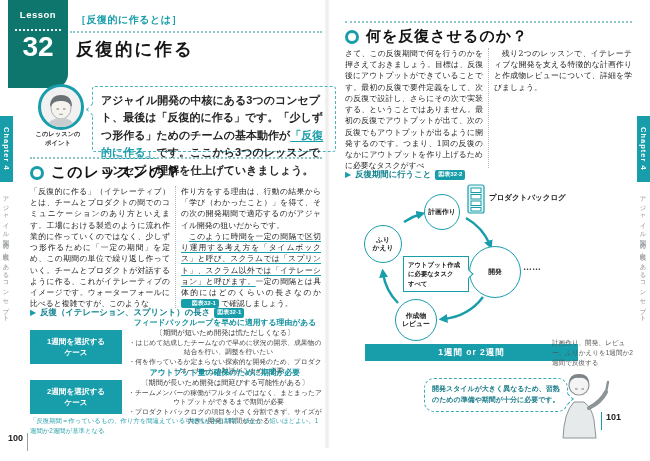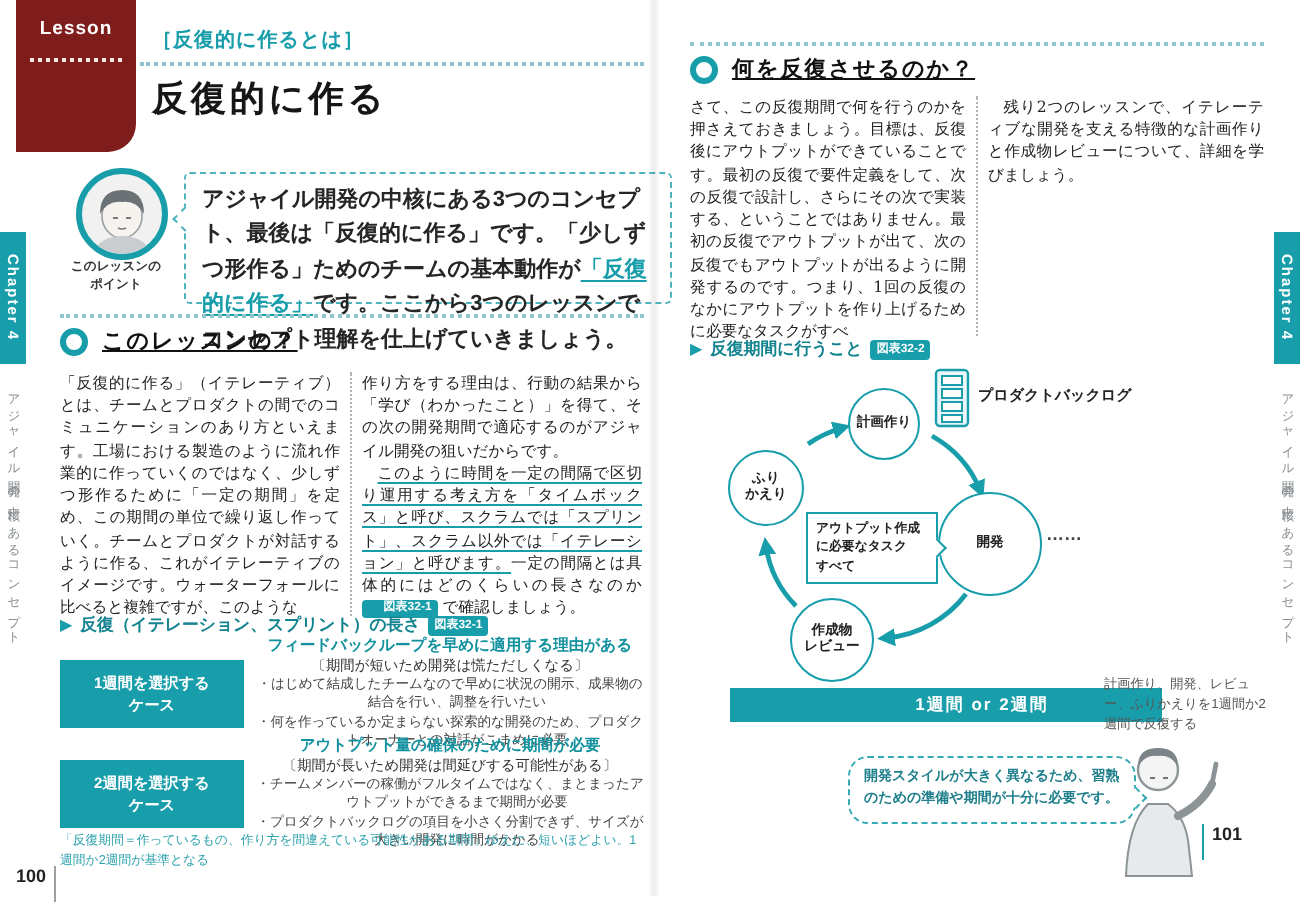--- a/index.html
+++ b/index.html
@@ -20,21 +20,21 @@
     writing-mode:vertical-rl;text-orientation:mixed;font-size:7.5px;font-weight:bold;
     display:flex;align-items:center;justify-content:center;letter-spacing:1px;}
   .tab-left{left:0;top:116px;}
   .tab-right{left:637px;top:116px;}
   .edge-caption{writing-mode:vertical-rl;text-orientation:mixed;font-size:6.3px;color:#8a8f92;
     height:150px;letter-spacing:1.5px;}
   .edge-cap-left{left:1px;top:192px;}
   .edge-cap-right{left:638px;top:192px;}
 
   
-  .lesson-box{left:8px;top:0;width:60px;height:76px;background:#7f1d1d;
+  .lesson-box{left:8px;top:0;width:60px;height:88px;background:#0f766e;
     border-radius:0 0 14px 0;color:#fff;}
   .lesson-label{position:absolute;top:9px;left:0;width:100%;text-align:center;
     font-size:9.5px;font-weight:bold;letter-spacing:0.5px;}
   .lesson-dots{position:absolute;top:29px;left:7px;right:7px;border-top:2px dotted rgba(255,255,255,0.9);}
   .lesson-number{position:absolute;top:33px;left:0;width:100%;text-align:center;
     font-size:28px;font-weight:bold;line-height:1;}
   .kicker{left:76px;top:13px;color:#189daa;font-size:10px;font-weight:bold;letter-spacing:0.5px;}
   .header-dots{left:70px;top:31px;width:252px;border-top:2px dotted #9fcdd3;}
   .page-title{left:76px;top:37px;font-size:17.5px;font-weight:bold;color:#161616;letter-spacing:2px;}
 
@@ -47,21 +47,21 @@
   .speech-box{left:92px;top:86px;width:226px;height:54px;border:1.5px dashed #4db3bd;border-radius:3px;
     padding:5px 8px;font-size:11px;font-weight:bold;line-height:1.58;color:#262626;}
   .speech-box::before{content:"";position:absolute;left:-5px;top:18px;width:8px;height:8px;background:#fff;
     border-left:1.5px dashed #4db3bd;border-bottom:1.5px dashed #4db3bd;transform:rotate(45deg);}
   .hl{color:#189daa;text-decoration:underline;text-decoration-color:#189daa;text-underline-offset:2px;}
 
   
   .dot-rule{border-top:2px dotted #8fc6cc;}
   .sec-head{display:flex;align-items:center;gap:7px;}
   .ring{width:8px;height:8px;border:3.5px solid #189daa;border-radius:50%;display:inline-block;flex:none;}
-  .sec-head .txt{font-size:11px;font-weight:bold;color:#111;letter-spacing:1px;text-decoration:underline;}
+  .sec-head .txt{font-size:15px;font-weight:bold;color:#111;letter-spacing:1px;}
 
   
   .cols{display:flex;}
   .col{width:140px;font-size:7.8px;line-height:1.44;color:#222;text-align:justify;}
   .col p{margin:0;}
   .col p.indent{text-indent:1em;}
   .col-div{width:0;border-left:1px dotted #aeb6b9;margin:0 5px;}
   .ul{text-decoration:underline;text-decoration-color:#189daa;text-decoration-thickness:1px;
     text-underline-offset:2px;}
   .fig-badge{display:inline-block;background:#189daa;color:#fff;font-size:6px;font-weight:bold;
@@ -99,22 +99,22 @@
   .n-retro{left:24px;top:43px;width:36px;height:36px;}
   .n-dev{left:129px;top:64px;width:50px;height:50px;}
   .n-review{left:55px;top:117px;width:40px;height:40px;}
   .backlog-icon{position:absolute;left:127px;top:2px;}
   .backlog-label{position:absolute;left:149px;top:11px;font-size:7.5px;font-weight:bold;color:#222;}
   .callout{position:absolute;left:63px;top:74px;width:56px;background:#fff;border:1px solid #189daa;
     padding:3px 4px;font-size:6.4px;font-weight:bold;color:#222;line-height:1.45;}
   .callout::after{content:"";position:absolute;right:-4px;top:50%;width:6px;height:6px;background:#fff;
     border-top:1px solid #189daa;border-right:1px solid #189daa;transform:translateY(-50%) rotate(45deg);}
   .ellipsis{position:absolute;left:183px;top:80px;font-size:9px;color:#444;font-weight:bold;}
-  .banner{position:absolute;left:25px;top:162px;width:180px;height:17px;background:#189daa;color:#fff;
-    font-size:8.5px;font-weight:bold;text-align:center;line-height:17px;letter-spacing:1px;padding-left:36px;}
+  .banner{position:absolute;left:25px;top:162px;width:213px;height:17px;background:#189daa;color:#fff;
+    font-size:8.5px;font-weight:bold;text-align:center;line-height:17px;letter-spacing:1px;}
   .diag-caption{position:absolute;left:212px;top:156px;width:86px;font-size:6.6px;color:#555;line-height:1.5;}
 
   
   .bubble{left:424px;top:378px;width:128px;border:1.5px dashed #35aab5;border-radius:10px;
     padding:5px 7px;font-size:7px;font-weight:bold;color:#1f7f8b;line-height:1.55;}
   .bubble::after{content:"";position:absolute;right:-5px;top:16px;width:7px;height:7px;background:#fff;
     border-top:1.5px dashed #35aab5;border-right:1.5px dashed #35aab5;transform:rotate(45deg);}
   .person{left:545px;top:368px;}
 </style>
 </head>
@@ -125,20 +125,21 @@
   <div class="abs gutter"></div>
 
   <div class="abs chapter-tab tab-left">Chapter 4</div>
   <div class="abs edge-caption edge-cap-left">アジャイル開発の中核にあるコンセプト</div>
   <div class="abs chapter-tab tab-right">Chapter 4</div>
   <div class="abs edge-caption edge-cap-right">アジャイル開発の中核にあるコンセプト</div>
 
   <div class="abs lesson-box">
     <div class="lesson-label">Lesson</div>
     <div class="lesson-dots"></div>
+    <div class="lesson-number">32</div>
   </div>
   <div class="abs kicker">［反復的に作るとは］</div>
   <div class="abs header-dots dot-rule"></div>
   <div class="abs page-title serif">反復的に作る</div>
 
   <div class="abs avatar">
     <svg width="40" height="40" viewBox="0 0 40 40">
       <ellipse cx="20" cy="21" rx="10" ry="11" fill="#f6f3ef" stroke="#9aa0a3" stroke-width="0.8"></ellipse>
       <path d="M9,20 Q9,8 20,8 Q31,8 31,20 Q27,13 20,14 Q13,13 9,20 Z" fill="#6b7276"></path>
       <path d="M5,40 Q9,31 20,31 Q31,31 35,40 Z" fill="#c9cdcf"></path>

